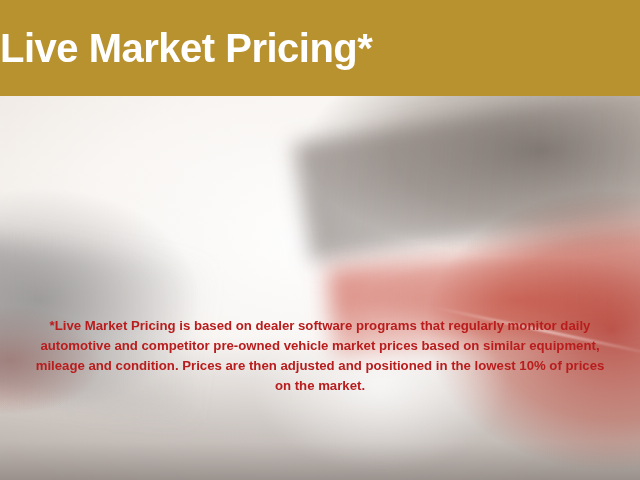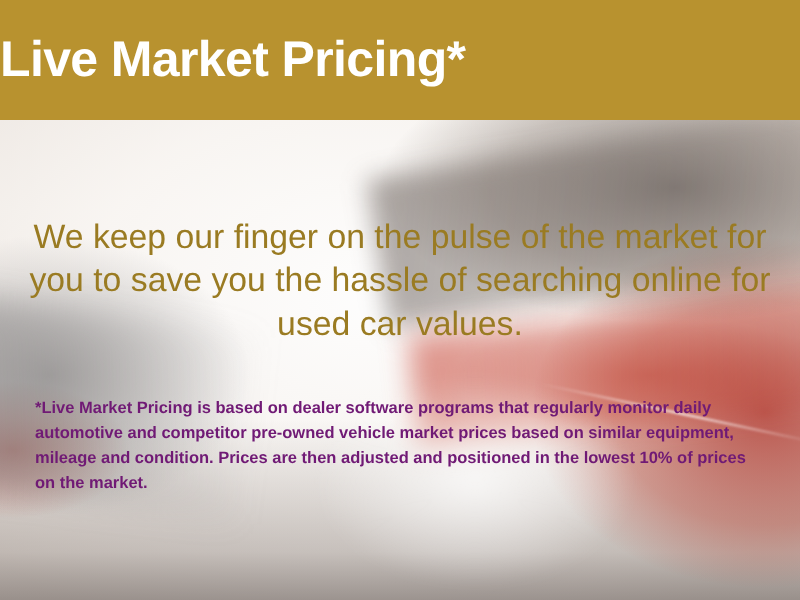--- a/index.html
+++ b/index.html
@@ -111,22 +111,22 @@
     padding: 0 22px;
     box-sizing: border-box;
   }
 
   
   .disclaimer {
     position: absolute;
     left: 0;
     top: 316px;
     width: 640px;
-    text-align: left;
-    color: #701a75;
+    text-align: center;
+    color: #b91c1c;
     font-size: 13.2px;
     font-weight: bold;
     line-height: 20px;
     padding: 0 28px;
     box-sizing: border-box;
   }
 </style>
 </head>
 <body>
 
@@ -136,17 +136,16 @@
   <div class="bg-stripe-a"></div>
   <div class="bg-stripe-b"></div>
   <div class="bg-stripe-c"></div>
   <div class="bg-highlight"></div>
   <div class="bg-edge-line"></div>
 
   <div class="header-band">
     <div class="header-title">Live Market Pricing*</div>
   </div>
 
-  <div class="headline">We keep our finger on the pulse of the market for you to save you the hassle of searching online for used car values.</div>
 
   <div class="disclaimer">*Live Market Pricing is based on dealer software programs that regularly monitor daily automotive and competitor pre-owned vehicle market prices based on similar equipment, mileage and condition. Prices are then adjusted and positioned in the lowest 10% of prices on the market.</div>
 
 </div>
 
 </body></html>

